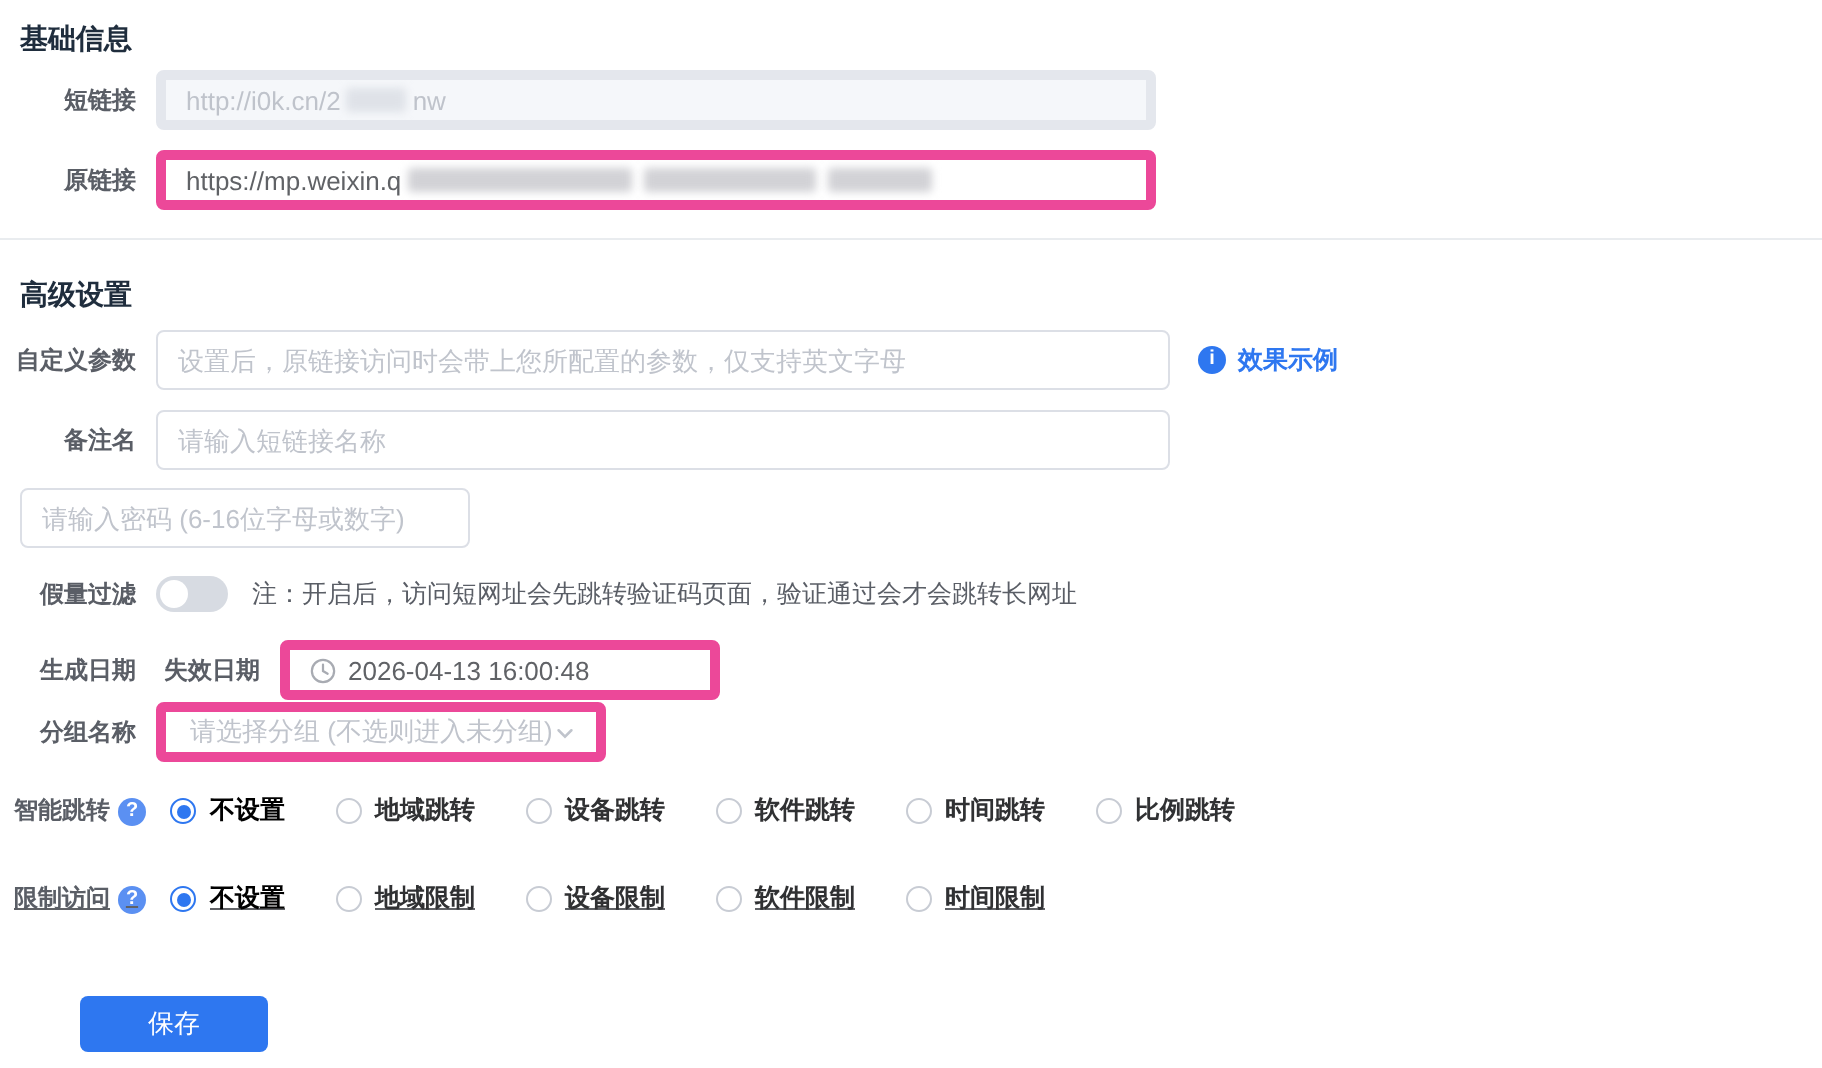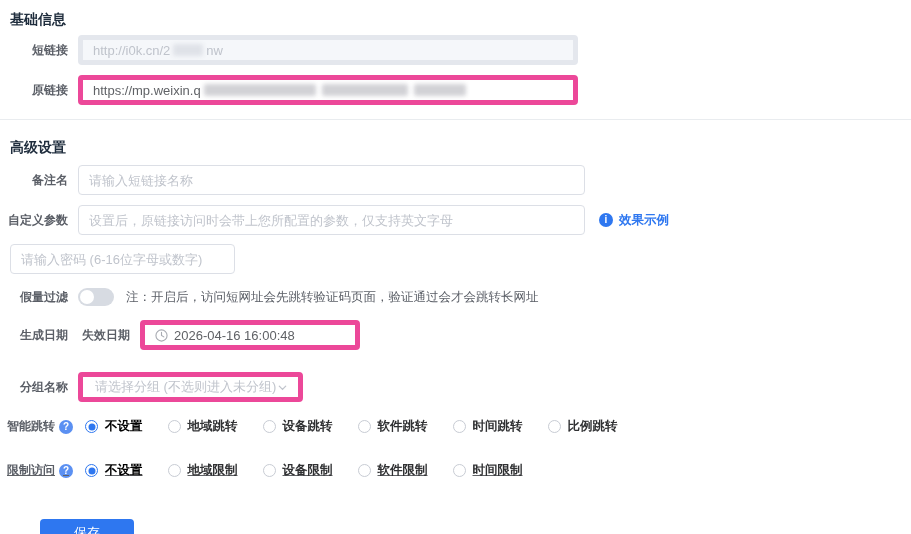--- a/index.html
+++ b/index.html
@@ -141,31 +141,31 @@
         <span class="redact dark" style="width:86px"></span>
         <span class="redact dark" style="width:52px"></span>
     </div>
   </div>
 
   <hr class="divider">
 
   <div class="section-title title-advanced">高级设置</div>
 
   <div class="form-row">
-    <label class="field-label">备注名</label>
-    <input class="ctl text-input w-507" type="text" placeholder="请输入短链接名称" style="">
-  </div>
-
-  <div class="form-row">
     <label class="field-label">自定义参数</label>
     <input class="ctl text-input w-507" type="text" placeholder="设置后，原链接访问时会带上您所配置的参数，仅支持英文字母" style="">
     <span class="after-input">
       <i class="info-icon">i</i>
       <a class="example-link">效果示例</a>
     </span>
+  </div>
+
+  <div class="form-row">
+    <label class="field-label">备注名</label>
+    <input class="ctl text-input w-507" type="text" placeholder="请输入短链接名称" style="">
   </div>
 
   <div class="form-row" style="margin-top:9px">
     <input class="ctl text-input w-225" type="text" placeholder="请输入密码 (6-16位字母或数字)" style="">
   </div>
 
   <div class="form-row toggle-row">
     <label class="field-label">假量过滤</label>
     <div class="ctl toggle">
       <span class="knob"></span>
@@ -176,25 +176,25 @@
   <div class="form-row date-row">
     <label class="field-label">生成日期</label>
     <label class="field-label inline-label">失效日期</label>
     <div class="ctl input-box w-220">
       <span class="clock-icon">
         <svg width="13" height="13" viewBox="0 0 14 14">
             <circle cx="7" cy="7" r="6" fill="none" stroke="#a8abb2" stroke-width="1.2"></circle>
             <path d="M7 3.5 V7 L9.5 8.5" fill="none" stroke="#a8abb2" stroke-width="1.2" stroke-linecap="round"></path>
           </svg>
       </span>
-      <span class="date-value">2026-04-16 16:00:48</span>
-    </div>
-  </div>
-
-  <div class="form-row" style="margin-top:22px">
+      <span class="date-value">2026-04-13 16:00:48</span>
+    </div>
+  </div>
+
+  <div class="form-row" style="margin-top:1px">
     <label class="field-label">分组名称</label>
     <div class="ctl input-box select-box w-225">
       <span class="placeholder-text">请选择分组 (不选则进入未分组)</span>
       <span class="chevron-icon">
         <svg width="11" height="11" viewBox="0 0 12 12">
             <path d="M2.5 4.5 L6 8 L9.5 4.5" fill="none" stroke="#c0c4cc" stroke-width="1.4" stroke-linecap="round"></path>
           </svg>
       </span>
     </div>
   </div>

